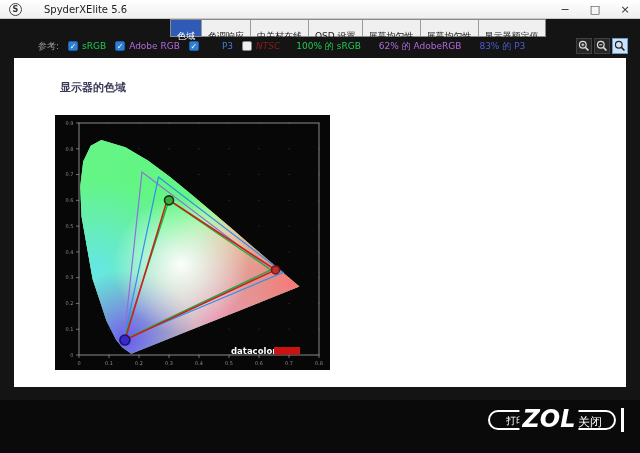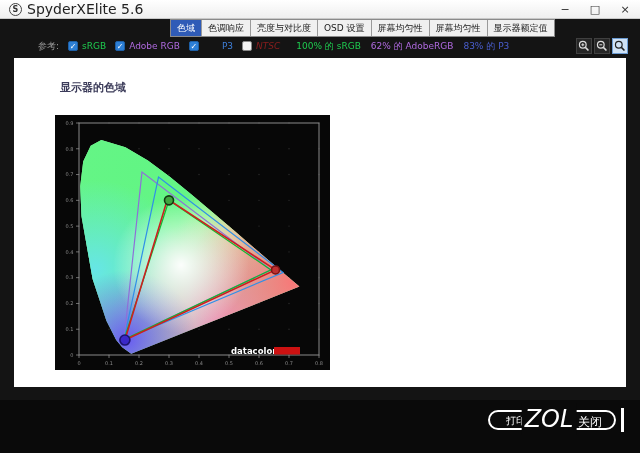--- a/index.html
+++ b/index.html
@@ -2,56 +2,56 @@
 <html><head>
 <meta charset="utf-8">
 <style>
   html,body{margin:0;padding:0;}
   body{width:640px;height:453px;background:#000;font-family:"DejaVu Sans","Liberation Sans",sans-serif;}
   .window{position:relative;width:640px;height:453px;background:#141414;overflow:hidden;}
 
   
   .titlebar{position:absolute;top:0;left:0;right:0;height:18px;background:linear-gradient(#ffffff,#efefef);border-bottom:1px solid #c8c8c8;display:flex;align-items:center;}
   .app-icon{width:11px;height:11px;margin-left:9px;border-radius:50%;border:1px solid #444;font-size:8px;line-height:11px;text-align:center;color:#333;font-weight:bold;}
-  .title{margin-left:5px;font-size:14px;color:#222;}
+  .title{margin-left:22px;font-size:10px;color:#222;}
   .win-controls{margin-left:auto;display:flex;height:100%;}
   .win-btn{width:30px;height:100%;display:flex;align-items:center;justify-content:center;font-size:11px;color:#333;cursor:default;}
 
   
   .chrome{position:absolute;top:19px;left:0;right:0;height:39px;background:#141414;}
   .tabstrip{position:absolute;left:170px;top:0;height:18px;display:flex;background:#f0f0f0;border:1px solid #8a8a8a;box-sizing:border-box;}
-  .tab{padding:0 6px;font-size:9px;line-height:16px;color:#1a1a1a;border-right:1px solid #9a9a9a;white-space:nowrap;cursor:default;}
+  .tab{padding:8px 6px;font-size:9px;line-height:16px;color:#1a1a1a;border-right:1px solid #9a9a9a;white-space:nowrap;cursor:default;}
   .tab:last-child{border-right:none;}
   .tab.active{background:#2f5bb7;color:#fff;}
 
   .toolbar{position:absolute;left:0;right:0;top:19px;height:16px;display:flex;align-items:center;font-size:9px;}
   .ref-label{margin-left:38px;color:#9a9a9a;}
   .cb{display:flex;align-items:center;margin-left:9px;cursor:default;}
   .cb-box{width:10px;height:10px;border-radius:2px;margin-right:4px;display:flex;align-items:center;justify-content:center;font-size:8px;box-sizing:border-box;}
   .cb-box.checked{background:#2d7fd6;color:#fff;border:1px solid #1d5fa6;}
   .cb-box.unchecked{background:#f2f2f2;border:1px solid #888;}
-  .coverage{margin-left:16px;display:flex;gap:10px;}
+  .coverage{margin-left:16px;display:flex;gap:18px;}
   .zoom-group{margin-left:auto;margin-right:12px;display:flex;gap:2px;}
   .zoom-btn{width:16px;height:16px;display:flex;align-items:center;justify-content:center;background:#262626;border:1px solid #404040;color:#ddd;padding:0;box-sizing:border-box;}
   .zoom-btn.active{background:#cfe2f5;border-color:#6b9bd2;color:#222;}
 
   
   .content{position:absolute;left:14px;top:58px;width:612px;height:329px;background:#ffffff;}
   .heading{position:absolute;left:46px;top:22px;font-size:11px;font-weight:bold;color:#3c3c5a;}
   .chartbox{position:absolute;left:41px;top:57px;width:275px;height:255px;background:#070707;}
   .chartbox svg{display:block;}
 
   
   .footer{position:absolute;left:0;top:400px;right:0;height:53px;background:#0a0a0a;}
   .zol{position:absolute;right:16px;top:10px;width:150px;}
   .pill-row{position:relative;height:20px;}
   .pill{position:absolute;left:14px;right:8px;top:0;bottom:0;border:2px solid #fff;border-radius:10px;}
   .print-btn{position:absolute;left:32px;top:4px;font-size:10px;color:#fff;cursor:default;z-index:1;}
   .close-btn{position:absolute;right:22px;top:4px;font-size:12px;color:#fff;cursor:default;z-index:1;}
-  .zol-text{position:absolute;left:50%;transform:translateX(-50%);top:-7px;font-size:24px;font-weight:normal;font-style:italic;color:#fff;background:#0a0a0a;padding:0 3px;line-height:32px;z-index:2;text-align:right;}
+  .zol-text{position:absolute;left:50%;transform:translateX(-50%);top:-7px;font-size:24px;font-weight:bold;font-style:italic;color:#fff;background:#0a0a0a;padding:0 3px;line-height:32px;z-index:2;text-align:right;}
   .zol-bar{position:absolute;right:0;top:-2px;width:3px;height:24px;background:#fff;}
   .zol-sub{margin-top:3px;text-align:center;font-size:10px;font-weight:bold;color:#fff;letter-spacing:8px;padding-left:8px;white-space:nowrap;}
 </style>
 </head>
 <body>
 
 <div class="window">
 
   <div class="titlebar">
     <div class="app-icon">S</div>
@@ -60,21 +60,21 @@
       <div class="win-btn">−</div>
       <div class="win-btn">□</div>
       <div class="win-btn">×</div>
     </div>
   </div>
 
   <div class="chrome">
     <div class="tabstrip" id="tabstrip">
         <div class="tab active">色域</div>
         <div class="tab">色调响应</div>
-        <div class="tab">亮度与对比度</div>
+        <div class="tab">中关村在线</div>
         <div class="tab">OSD 设置</div>
         <div class="tab">屏幕均匀性</div>
         <div class="tab">屏幕均匀性</div>
         <div class="tab">显示器额定值</div>
       </div>
     <div class="toolbar">
       <span class="ref-label">参考:</span>
       <span id="checkboxes" style="display:flex;align-items:center;">
           <span class="cb">
             <span class="cb-box checked">✓</span>

